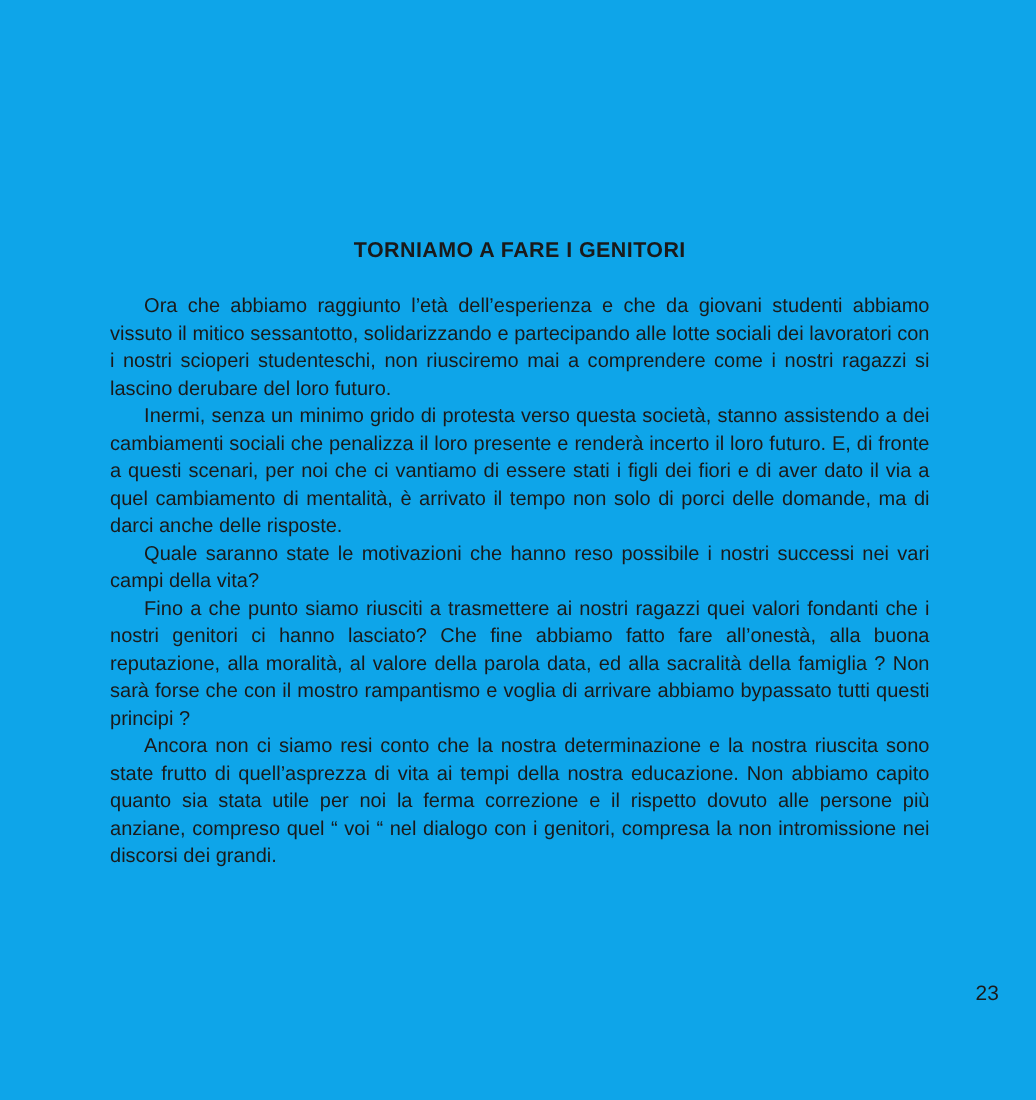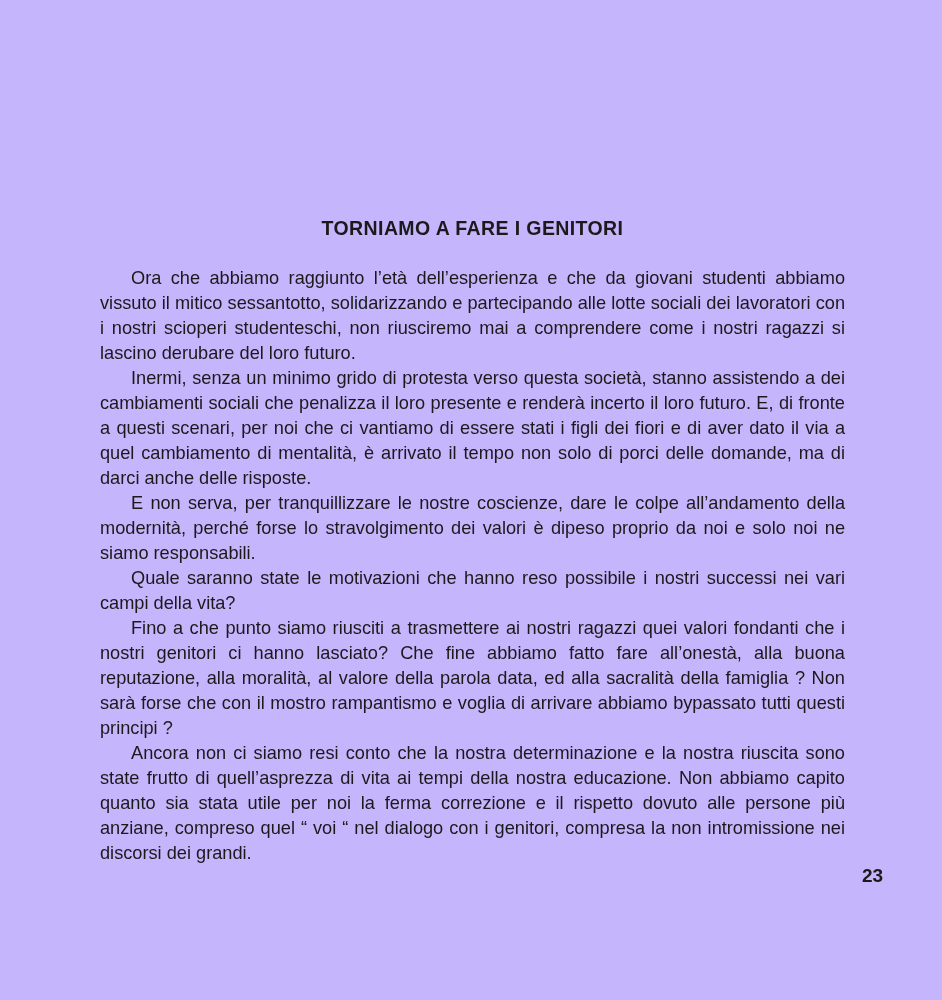--- a/index.html
+++ b/index.html
@@ -14,21 +14,21 @@
     overflow: hidden;
     font-family: "Liberation Sans", sans-serif;
     color: #1a1a1a;
     -webkit-font-smoothing: antialiased;
   }
 
   
   .page {
     position: absolute;
     inset: 0;
-    background: #c4b5fd;
+    background: #0ea5e9;
   }
 
   .text-block {
     position: absolute;
     left: 100px;
     top: 216px;
     width: 745px;
   }
 
   
@@ -59,43 +59,41 @@
   
   .para.last-para {
     letter-spacing: -0.15px;
     word-spacing: -0.5px;
   }
 
   
   .folio {
     position: absolute;
     left: 862px;
-    top: 863px;
+    top: 891px;
     width: 46px;
     font-size: 19px;
     line-height: 25px;
-    text-align: left;
+    text-align: right;
     color: #1a1a1a;
-    font-weight: bold;
   }
 </style>
 </head>
 <body>
 
 <div class="page">
 
   <div class="text-block">
 
     <h1 class="chapter-title">TORNIAMO A FARE I GENITORI</h1>
 
     <p class="para">Ora che abbiamo raggiunto l’età dell’esperienza e che da giovani studenti abbiamo vissuto il mitico sessantotto, solidarizzando e partecipando alle lotte sociali dei lavoratori con i nostri scioperi studenteschi, non riusciremo mai a comprendere come i nostri ragazzi si lascino derubare del loro futuro.</p>
 
     <p class="para">Inermi, senza un minimo grido di protesta verso questa società, stanno assistendo a dei cambiamenti sociali che penalizza il loro presente e renderà incerto il loro futuro. E, di fronte a questi scenari, per noi che ci vantiamo di essere stati i figli dei fiori e di aver dato il via a quel cambiamento di mentalità, è arrivato il tempo non solo di porci delle domande, ma di darci anche delle risposte.</p>
 
-    <p class="para">E non serva, per tranquillizzare le nostre coscienze, dare le colpe all’andamento della modernità, perché forse lo stravolgimento dei valori è dipeso proprio da noi e solo noi ne siamo responsabili.</p>
 
     <p class="para">Quale saranno state le motivazioni che hanno reso possibile i nostri successi nei vari campi della vita?</p>
 
     <p class="para">Fino a che punto siamo riusciti a trasmettere ai nostri ragazzi quei valori fondanti che i nostri genitori ci hanno lasciato? Che fine abbiamo fatto fare all’onestà, alla buona reputazione, alla moralità, al valore della parola data, ed alla sacralità della famiglia ? Non sarà forse che con il mostro rampantismo e voglia di arrivare abbiamo bypassato tutti questi principi ?</p>
 
     <p class="para">Ancora non ci siamo resi conto che la nostra determinazione e la nostra riuscita sono state frutto di quell’asprezza di vita ai tempi della nostra educazione. Non abbiamo capito quanto sia stata utile per noi la ferma correzione e il rispetto dovuto alle persone più anziane, compreso quel “ voi “ nel dialogo con i genitori, compresa la non intromissione nei discorsi dei grandi.</p>
 
 
   </div>
 

